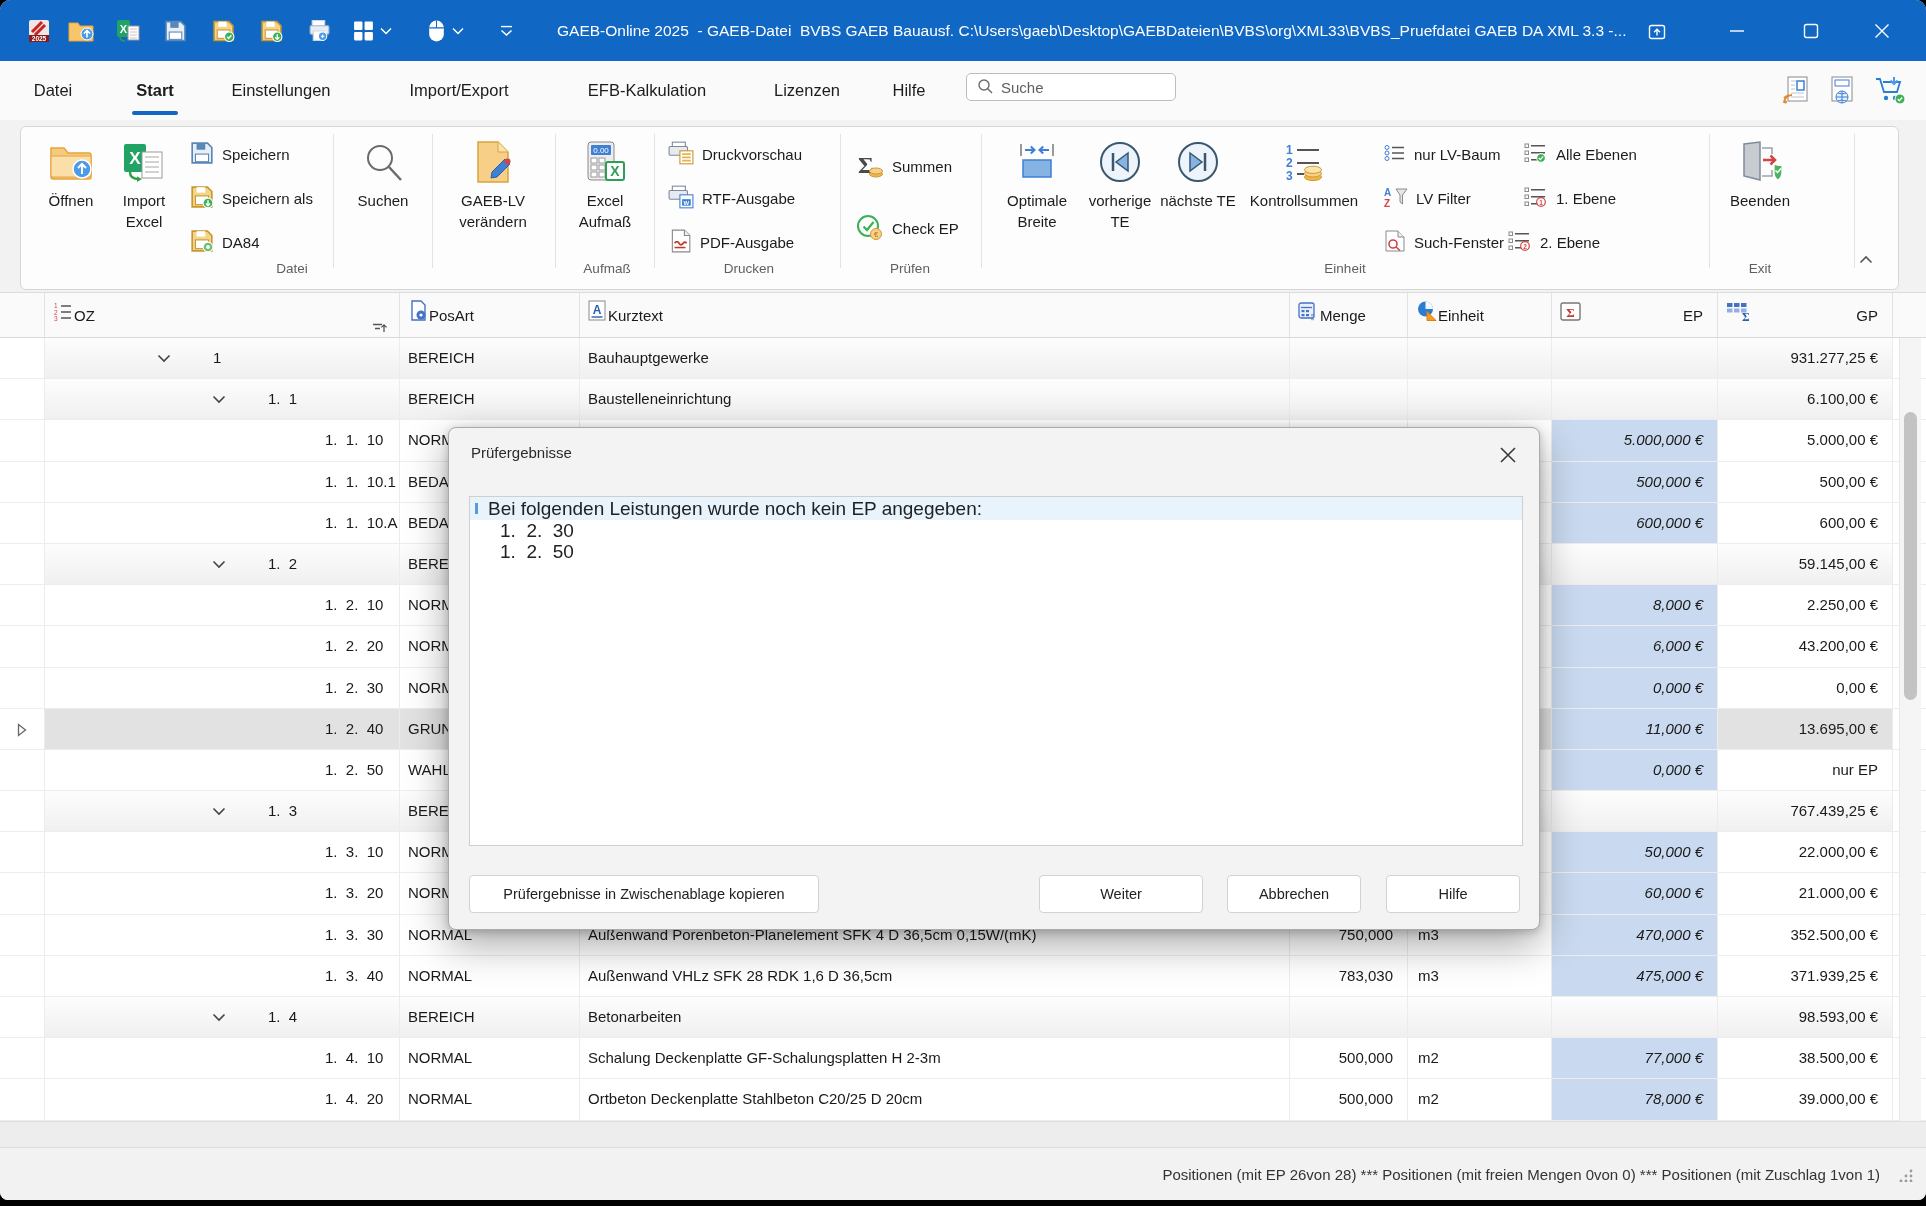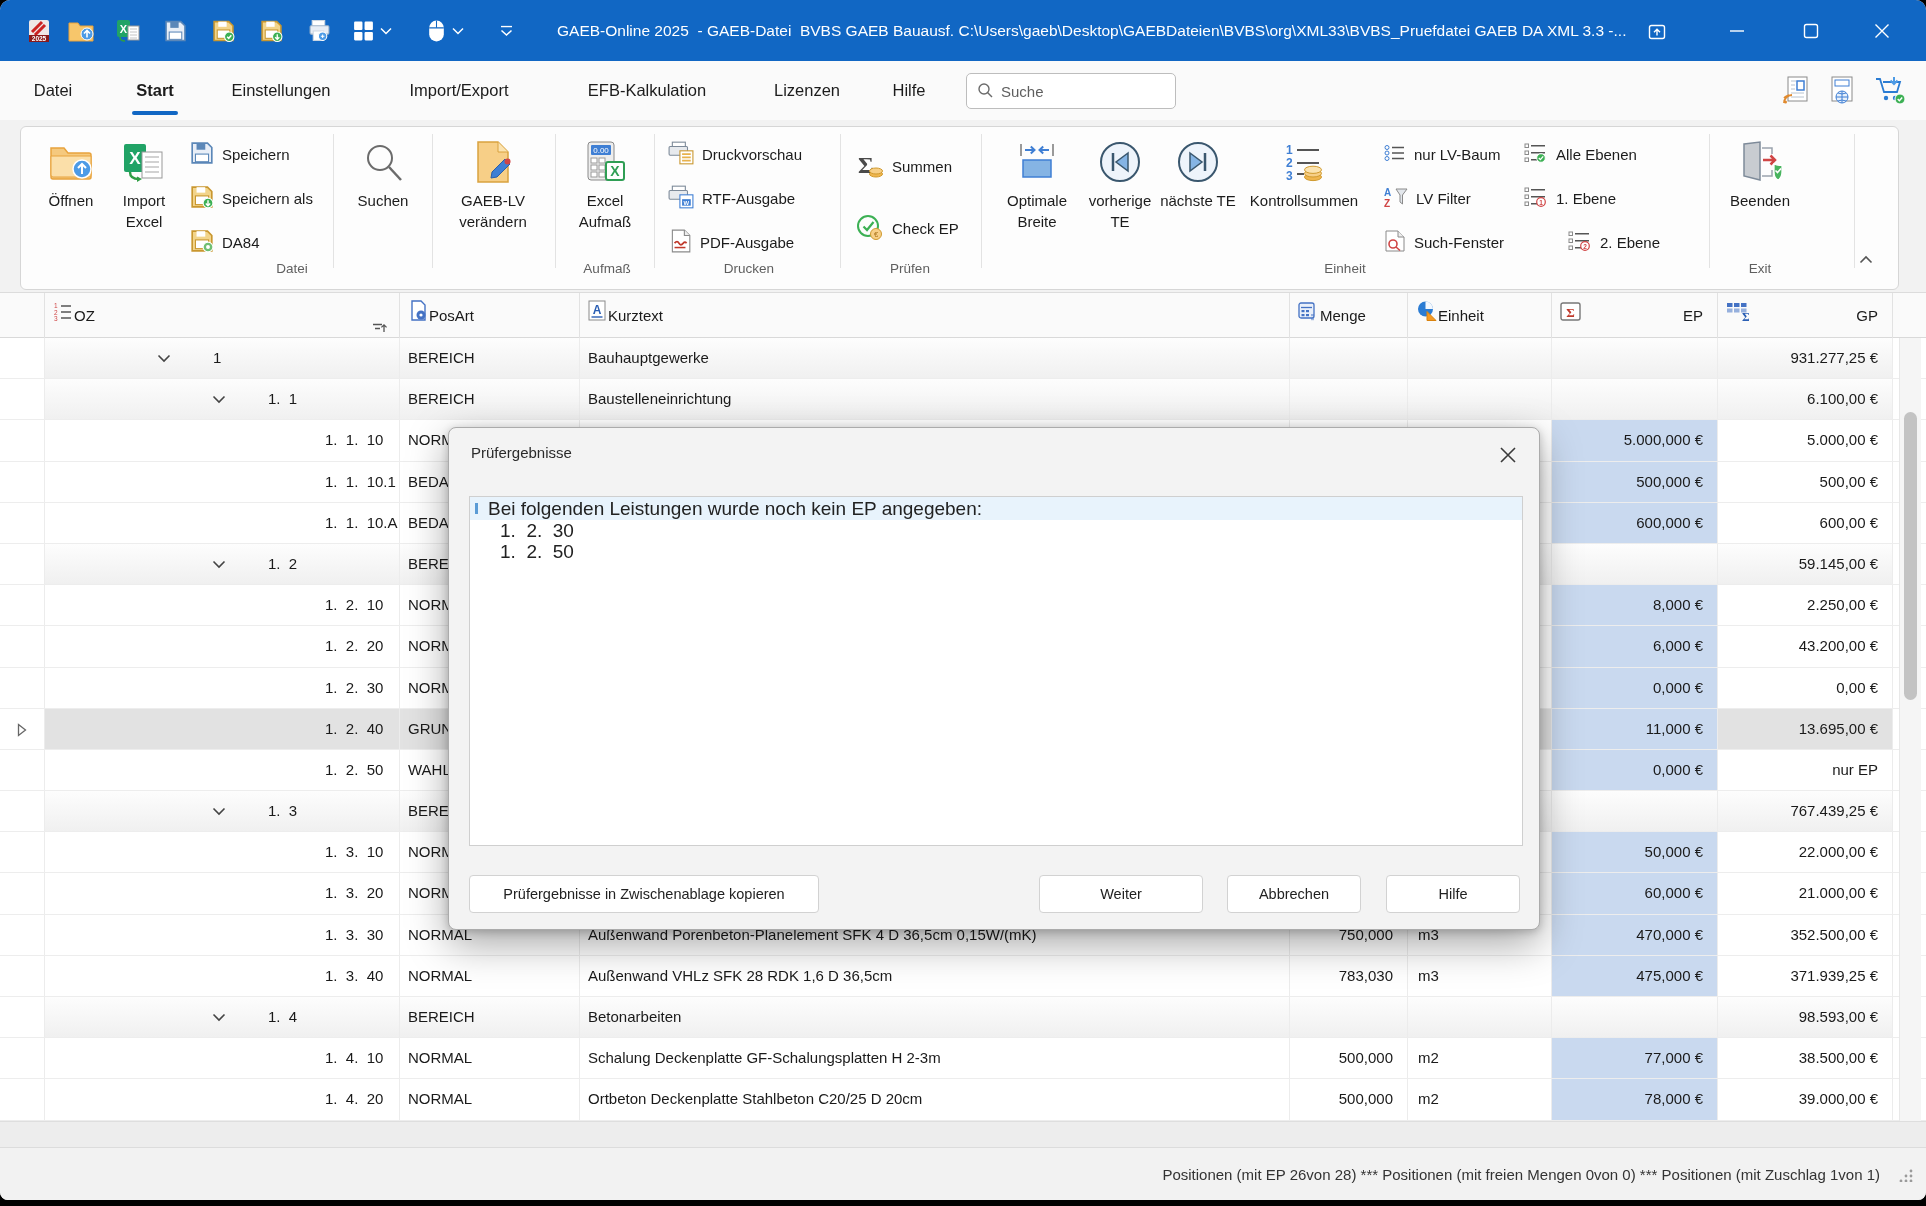--- a/index.html
+++ b/index.html
@@ -11,21 +11,21 @@
   .titlebar{position:absolute;left:0;top:0;width:1926px;height:61px;background:var(--titlebar,#1167c4);}
   .ticon{position:absolute;top:50%;transform:translateY(-50%);display:flex;align-items:center;}
   .title{position:absolute;left:557px;top:0;height:61px;line-height:61px;color:#fff;font-size:15.5px;white-space:pre;}
   .wbtn{position:absolute;top:0;height:61px;width:46px;display:flex;align-items:center;justify-content:center;color:#fff;}
 
   
   .menubar{position:absolute;left:0;top:61px;width:1926px;height:59px;background:#fafafa;}
   .mitem{position:absolute;top:0;height:59px;line-height:59px;transform:translateX(-50%);font-size:16.5px;color:#1c1c1c;}
   .mitem.active{font-weight:700;}
   .munderline{position:absolute;top:50px;height:4px;width:46px;background:var(--accent,#1167c4);border-radius:2px;transform:translateX(-50%);}
-  .searchbox{position:absolute;left:966px;top:12px;width:210px;height:36px;background:#fff;border:1px solid #bdbdbd;border-radius:5px;display:flex;align-items:center;padding-left:10px;gap:8px;font-size:15px;color:#5f5f5f;}
+  .searchbox{position:absolute;left:966px;top:12px;width:210px;height:28px;background:#fff;border:1px solid #bdbdbd;border-radius:5px;display:flex;align-items:center;padding-left:10px;gap:8px;font-size:15px;color:#5f5f5f;}
   .micon{position:absolute;top:14px;}
 
   
   .ribbon{position:absolute;left:0;top:120px;width:1926px;height:172px;background:#f2f2f2;}
   .ribbon-box{position:absolute;left:20px;top:6px;width:1879px;height:164px;background:#fdfdfd;border:1px solid #d6d6d6;border-radius:6px;}
   .gsep{position:absolute;top:14px;height:134px;width:1px;background:#e3e3e3;}
   .rb-big{position:absolute;top:14px;height:126px;display:flex;flex-direction:column;align-items:center;text-align:center;}
   .rb-big .ric{height:52px;display:flex;align-items:center;margin-top:2px;}
   .rb-big .rlbl{font-size:15px;line-height:21px;color:#1c1c1c;margin-top:2px;}
   .rb-sm{position:absolute;height:36px;display:flex;align-items:center;gap:8px;font-size:15px;color:#1c1c1c;white-space:nowrap;}
@@ -41,21 +41,21 @@
   .row{position:relative;height:41.2px;border-bottom:1px solid #ededed;background:#fff;}
   .c{position:absolute;top:0;bottom:0;line-height:40px;font-size:15px;color:#1a1a1a;border-right:1px solid #ececec;overflow:hidden;white-space:nowrap;}
   .gut{left:0;width:45px;background:#fff;}
   .oz{left:45px;width:355px;}
   .pa{left:400px;width:180px;padding-left:8px;}
   .kt{left:580px;width:710px;padding-left:8px;}
   .mg{left:1290px;width:118px;text-align:right;padding-right:14px;}
   .eh{left:1408px;width:144px;padding-left:10px;}
   .ep{left:1552px;width:166px;text-align:right;padding-right:14px;}
   .gp{left:1718px;width:175px;text-align:right;padding-right:14px;}
-  .ep.hl{background:var(--ep-highlight,#c9d9ef);}
+  .ep.hl{background:var(--ep-highlight,#c9d9ef);font-style:italic;}
   .row.ber .c{background:linear-gradient(180deg,#fdfdfd,#f0f0f0);}
   .row.ber .gut{background:#fff;}
   .row.sel .c{background:var(--selection,#e2e2e2);}
   .row.sel .gut{background:#fff;}
   .row.sel .ep.hl{background:var(--ep-highlight,#c9d9ef);}
   .ozt{position:absolute;top:0;white-space:pre;}
   .chev{position:absolute;top:16px;}
   .mark{position:absolute;left:17px;top:14px;}
   .vscroll{position:absolute;left:1899px;top:46px;width:22px;bottom:0;background:#f5f5f5;border-left:1px solid #e8e8e8;}
   .vthumb{position:absolute;left:4px;width:13px;top:74px;height:288px;background:#c3c3c3;border-radius:7px;}
@@ -481,21 +481,21 @@
               <rect x="1" y="1" width="3.5" height="3.5"></rect>
               <rect x="1" y="8" width="3.5" height="3.5"></rect>
               <rect x="1" y="15" width="3.5" height="3.5"></rect>
             </g>
             <path d="M7 2.7h14M7 9.7h14M7 16.7h9" stroke="#555" stroke-width="1.6"></path>
             <circle cx="17" cy="15" r="4.3" fill="#fff" stroke="#d04545" stroke-width="1.2"></circle>
             <text x="17" y="18" font-size="6.5" fill="#d04545" text-anchor="middle" font-weight="bold">1</text>
           </svg></span>
       <span>1. Ebene</span>
     </div>
-    <div class="rb-sm" style="left:1568px;top:104px">
+    <div class="rb-sm" style="left:1508px;top:104px">
       <span><svg width="24" height="20">
             <g fill="none" stroke="#8a8a8a">
               <rect x="1" y="1" width="3.5" height="3.5"></rect>
               <rect x="1" y="8" width="3.5" height="3.5"></rect>
               <rect x="1" y="15" width="3.5" height="3.5"></rect>
             </g>
             <path d="M7 2.7h14M7 9.7h14M7 16.7h9" stroke="#555" stroke-width="1.6"></path>
             <circle cx="17" cy="15" r="4.3" fill="#fff" stroke="#d04545" stroke-width="1.2"></circle>
             <text x="17" y="18" font-size="6.5" fill="#d04545" text-anchor="middle" font-weight="bold">2</text>
           </svg></span>

